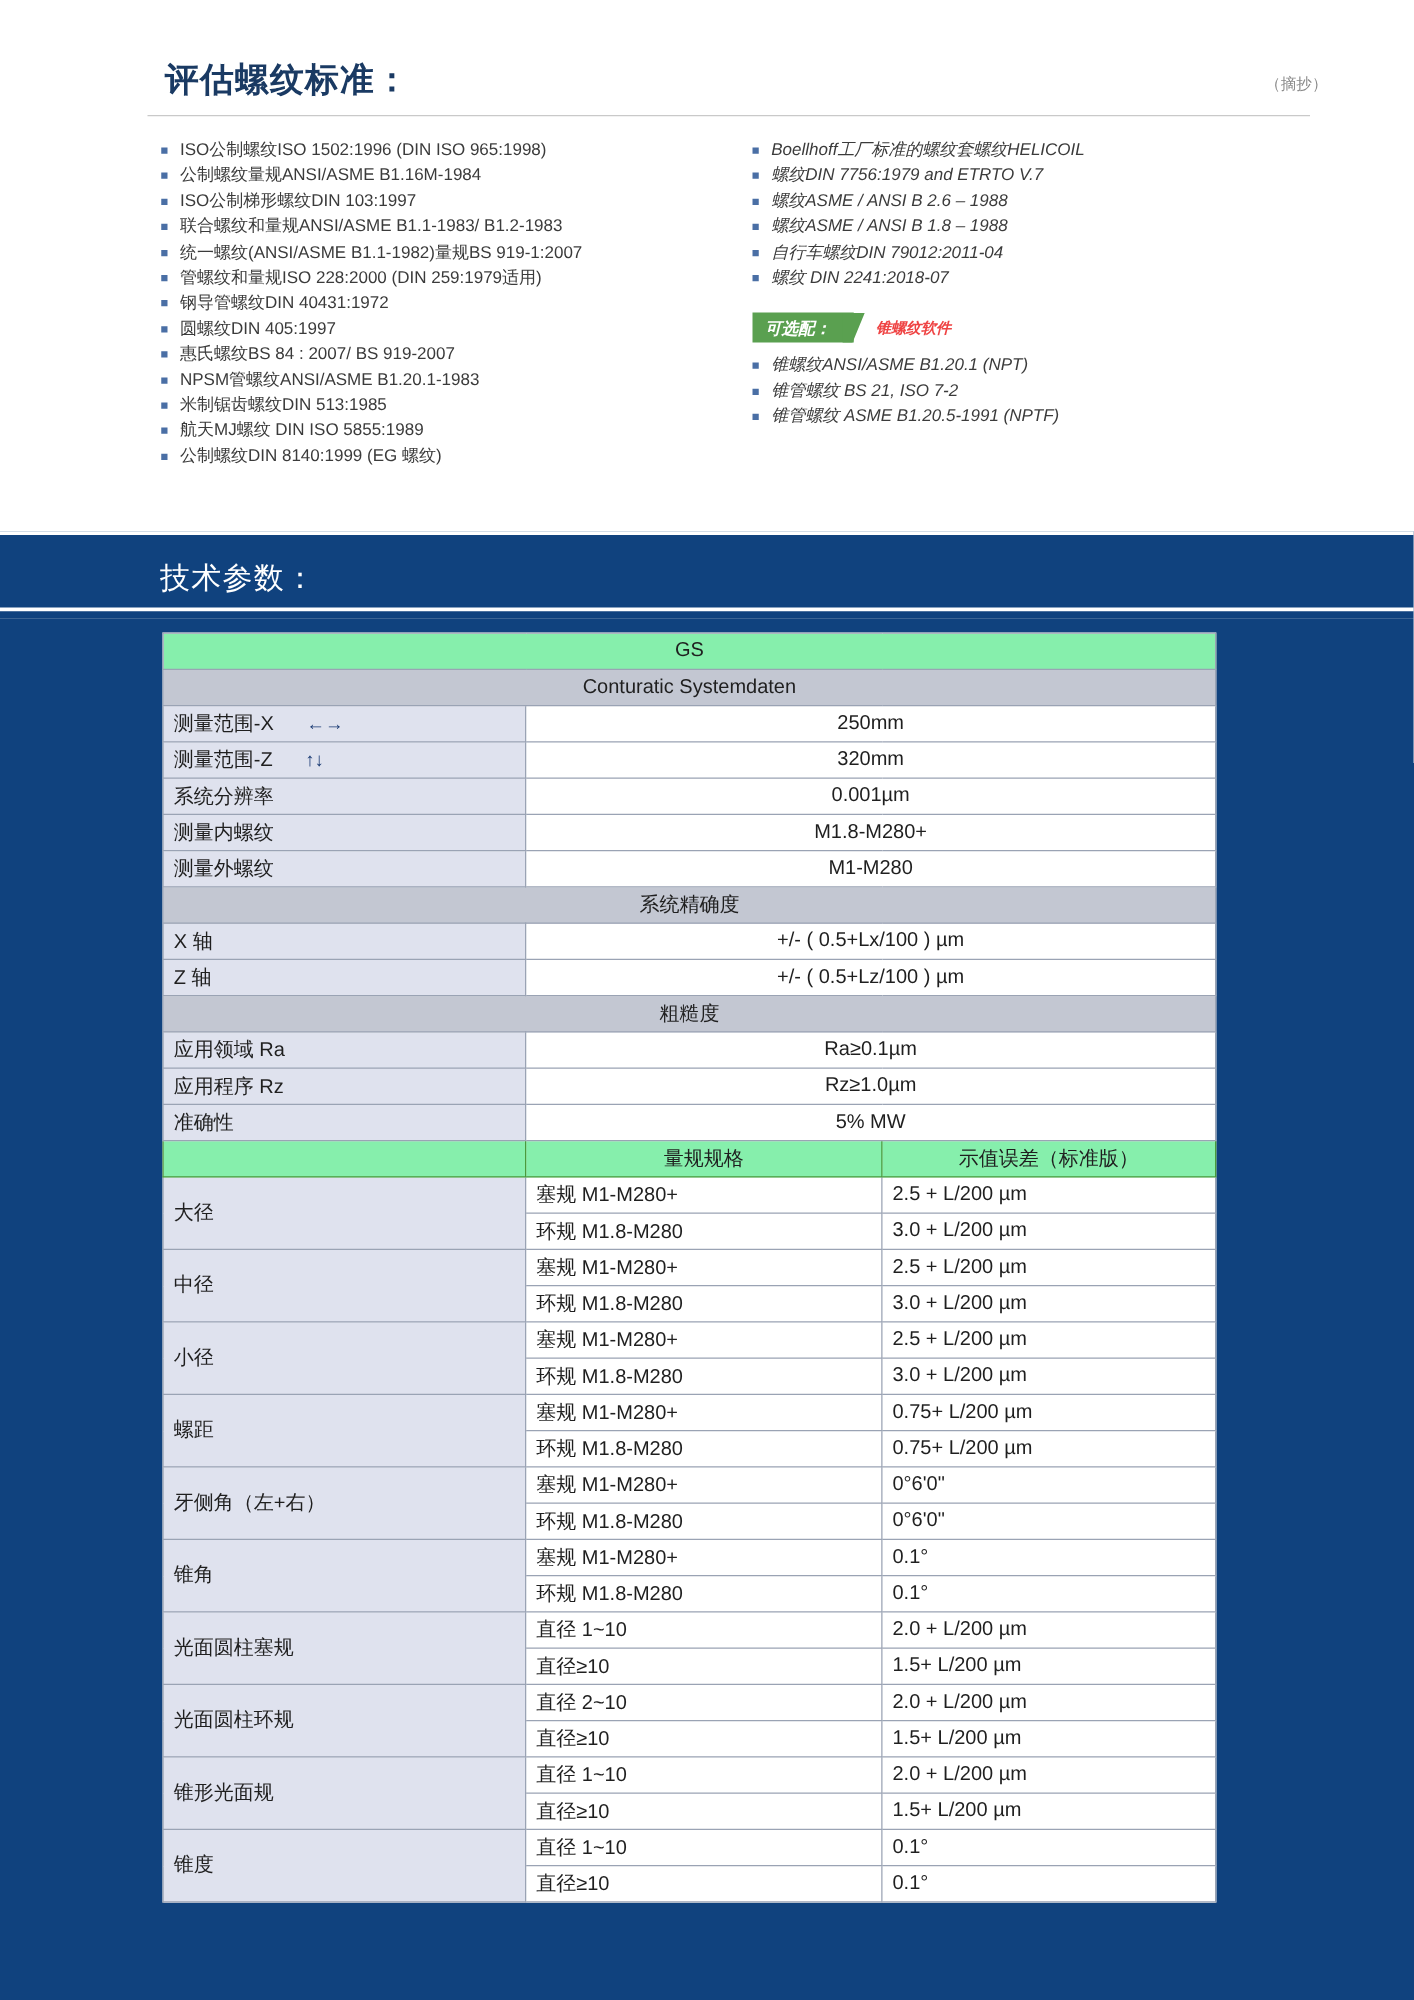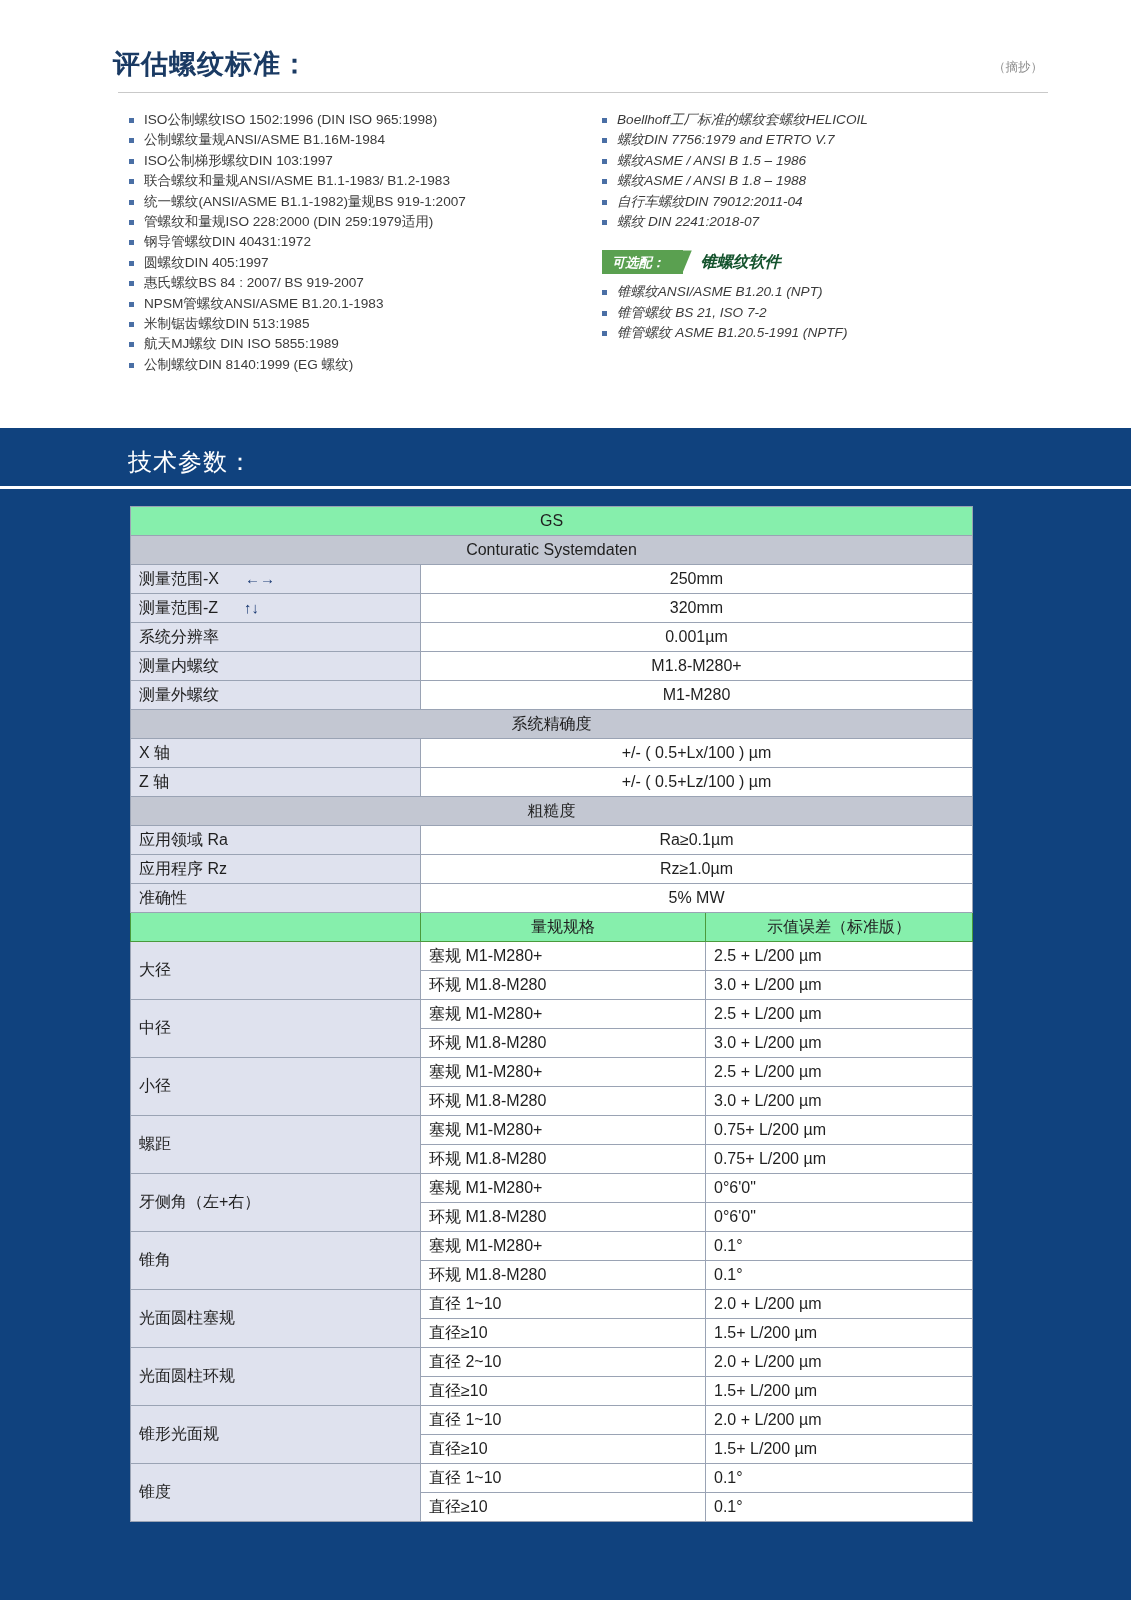--- a/index.html
+++ b/index.html
@@ -7,21 +7,21 @@
     width: 1131px; height: 1600px;
     background: #ffffff;
     font-family: "Liberation Sans", "DejaVu Sans", sans-serif;
   }
   .page { position: relative; width: 1131px; height: 1600px; overflow: hidden; }
 
   
   .top-section { position: relative; padding: 0; height: 425px; background:#fff; }
 
   .title-row {
-    position: absolute; left: 113px; top: 48px; width: 930px;
+    position: absolute; left: 132px; top: 48px; width: 930px;
     display: flex; align-items: flex-end; justify-content: space-between; gap: 26px;
   }
   .main-title {
     font-size: 27px; color: #1a3a63; font-weight: 600; letter-spacing: 1px;
     line-height: 1.2;
   }
   .excerpt-note { font-size: 12.5px; color: #8a8a8a; padding-bottom: 4px; }
 
   .title-rule {
     position: absolute; left: 118px; top: 92px; width: 930px; height: 1px;
@@ -64,21 +64,21 @@
     line-height: 17px;
   }
   .badge-green::after {
     content: "";
     position: absolute; right: -9px; top: 0; bottom: 0;
     width: 18px; background: #5aa050;
     clip-path: polygon(0 0, 55% 0, 100% 0, 45% 100%, 0 100%);
   }
   .badge-label {
     margin-left: 18px;
-    font-size: 16px; font-weight: 700; color: #14532d;
+    font-size: 12px; font-weight: 700; color: #ef4444;
   }
 
   
   .blue-banner {
     position: relative;
     height: 70px;
     background: #10427e;
     border-top: 3px solid #ffffff;
   }
   .blue-banner .banner-title {
@@ -191,21 +191,21 @@
           <li>米制锯齿螺纹DIN 513:1985</li>
           <li>航天MJ螺纹 DIN ISO 5855:1989</li>
           <li>公制螺纹DIN 8140:1999 (EG 螺纹)</li>
         </ul>
       </div>
 
       <div class="std-col right">
         <ul class="std-list">
           <li>Boellhoff工厂标准的螺纹套螺纹HELICOIL</li>
           <li>螺纹DIN 7756:1979 and ETRTO V.7</li>
-          <li>螺纹ASME / ANSI B 1.5 – 1986</li>
+          <li>螺纹ASME / ANSI B 2.6 – 1988</li>
           <li>螺纹ASME / ANSI B 1.8 – 1988</li>
           <li>自行车螺纹DIN 79012:2011-04</li>
           <li>螺纹 DIN 2241:2018-07</li>
         </ul>
 
         <div class="optional-badge-wrap">
           <span class="badge-green">可选配：</span>
           <span class="badge-label">锥螺纹软件</span>
         </div>
 

